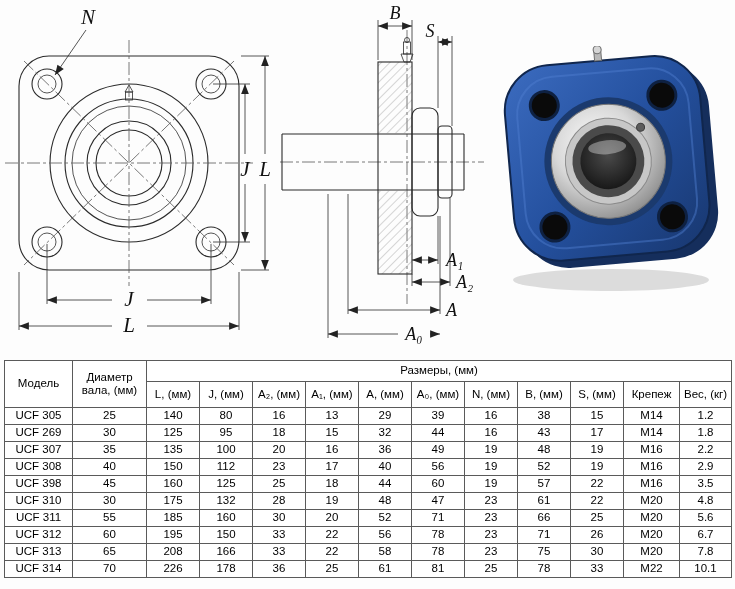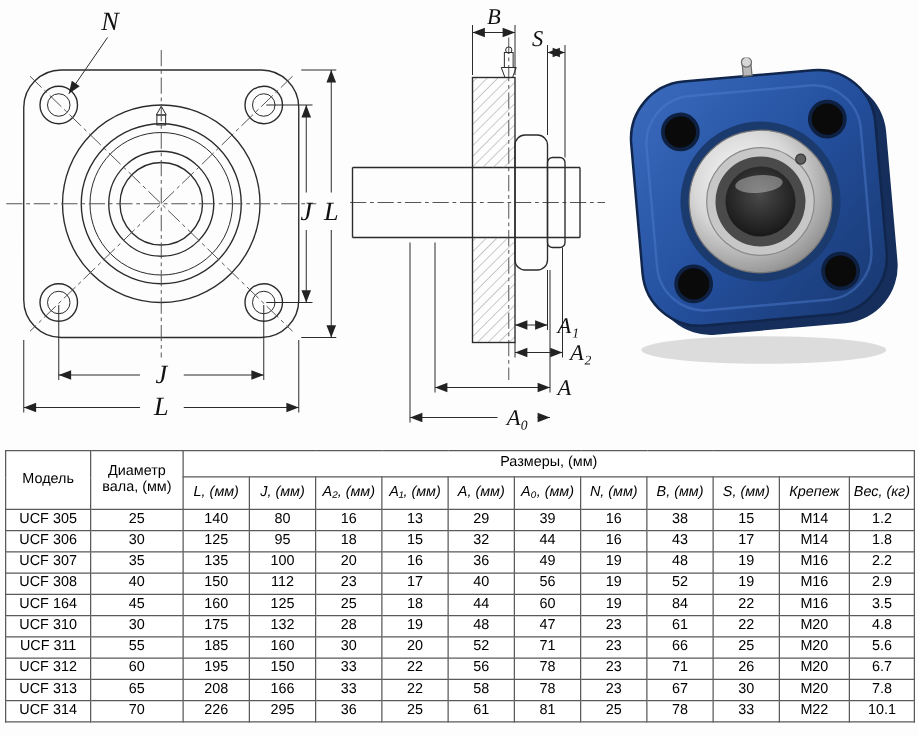--- a/index.html
+++ b/index.html
@@ -31,21 +31,21 @@
   table.dims th, table.dims td {
     border:1px solid #5a5a5a;
     text-align:center;
     vertical-align:middle;
     padding:0 1px;
     font-weight:normal;
     background:#fff;
     line-height:1.15;
   }
   thead tr.group-row th { height:21px; }
-  thead tr.cols-row  th { height:26px;font-style:italic; }
+  thead tr.cols-row  th { height:26px; }
   tbody td { height:17px; }
 </style>
 </head>
 <body>
 
 <div class="page">
 
   <div class="drawings">
 
     <svg class="fv" width="272" height="352" viewBox="0 0 272 352">
@@ -279,21 +279,21 @@
           <td>13</td>
           <td>29</td>
           <td>39</td>
           <td>16</td>
           <td>38</td>
           <td>15</td>
           <td>M14</td>
           <td>1.2</td>
         </tr>
         <tr>
-          <td>UCF 306</td>
+          <td>UCF 269</td>
           <td>30</td>
           <td>125</td>
           <td>95</td>
           <td>18</td>
           <td>15</td>
           <td>32</td>
           <td>44</td>
           <td>16</td>
           <td>43</td>
           <td>17</td>
@@ -324,30 +324,30 @@
           <td>17</td>
           <td>40</td>
           <td>56</td>
           <td>19</td>
           <td>52</td>
           <td>19</td>
           <td>M16</td>
           <td>2.9</td>
         </tr>
         <tr>
-          <td>UCF 164</td>
+          <td>UCF 398</td>
           <td>45</td>
           <td>160</td>
           <td>125</td>
           <td>25</td>
           <td>18</td>
           <td>44</td>
           <td>60</td>
           <td>19</td>
-          <td>84</td>
+          <td>57</td>
           <td>22</td>
           <td>M16</td>
           <td>3.5</td>
         </tr>
         <tr>
           <td>UCF 310</td>
           <td>30</td>
           <td>175</td>
           <td>132</td>
           <td>28</td>
@@ -393,30 +393,30 @@
         <tr>
           <td>UCF 313</td>
           <td>65</td>
           <td>208</td>
           <td>166</td>
           <td>33</td>
           <td>22</td>
           <td>58</td>
           <td>78</td>
           <td>23</td>
-          <td>67</td>
+          <td>75</td>
           <td>30</td>
           <td>M20</td>
           <td>7.8</td>
         </tr>
         <tr>
           <td>UCF 314</td>
           <td>70</td>
           <td>226</td>
-          <td>295</td>
+          <td>178</td>
           <td>36</td>
           <td>25</td>
           <td>61</td>
           <td>81</td>
           <td>25</td>
           <td>78</td>
           <td>33</td>
           <td>M22</td>
           <td>10.1</td>
         </tr>

